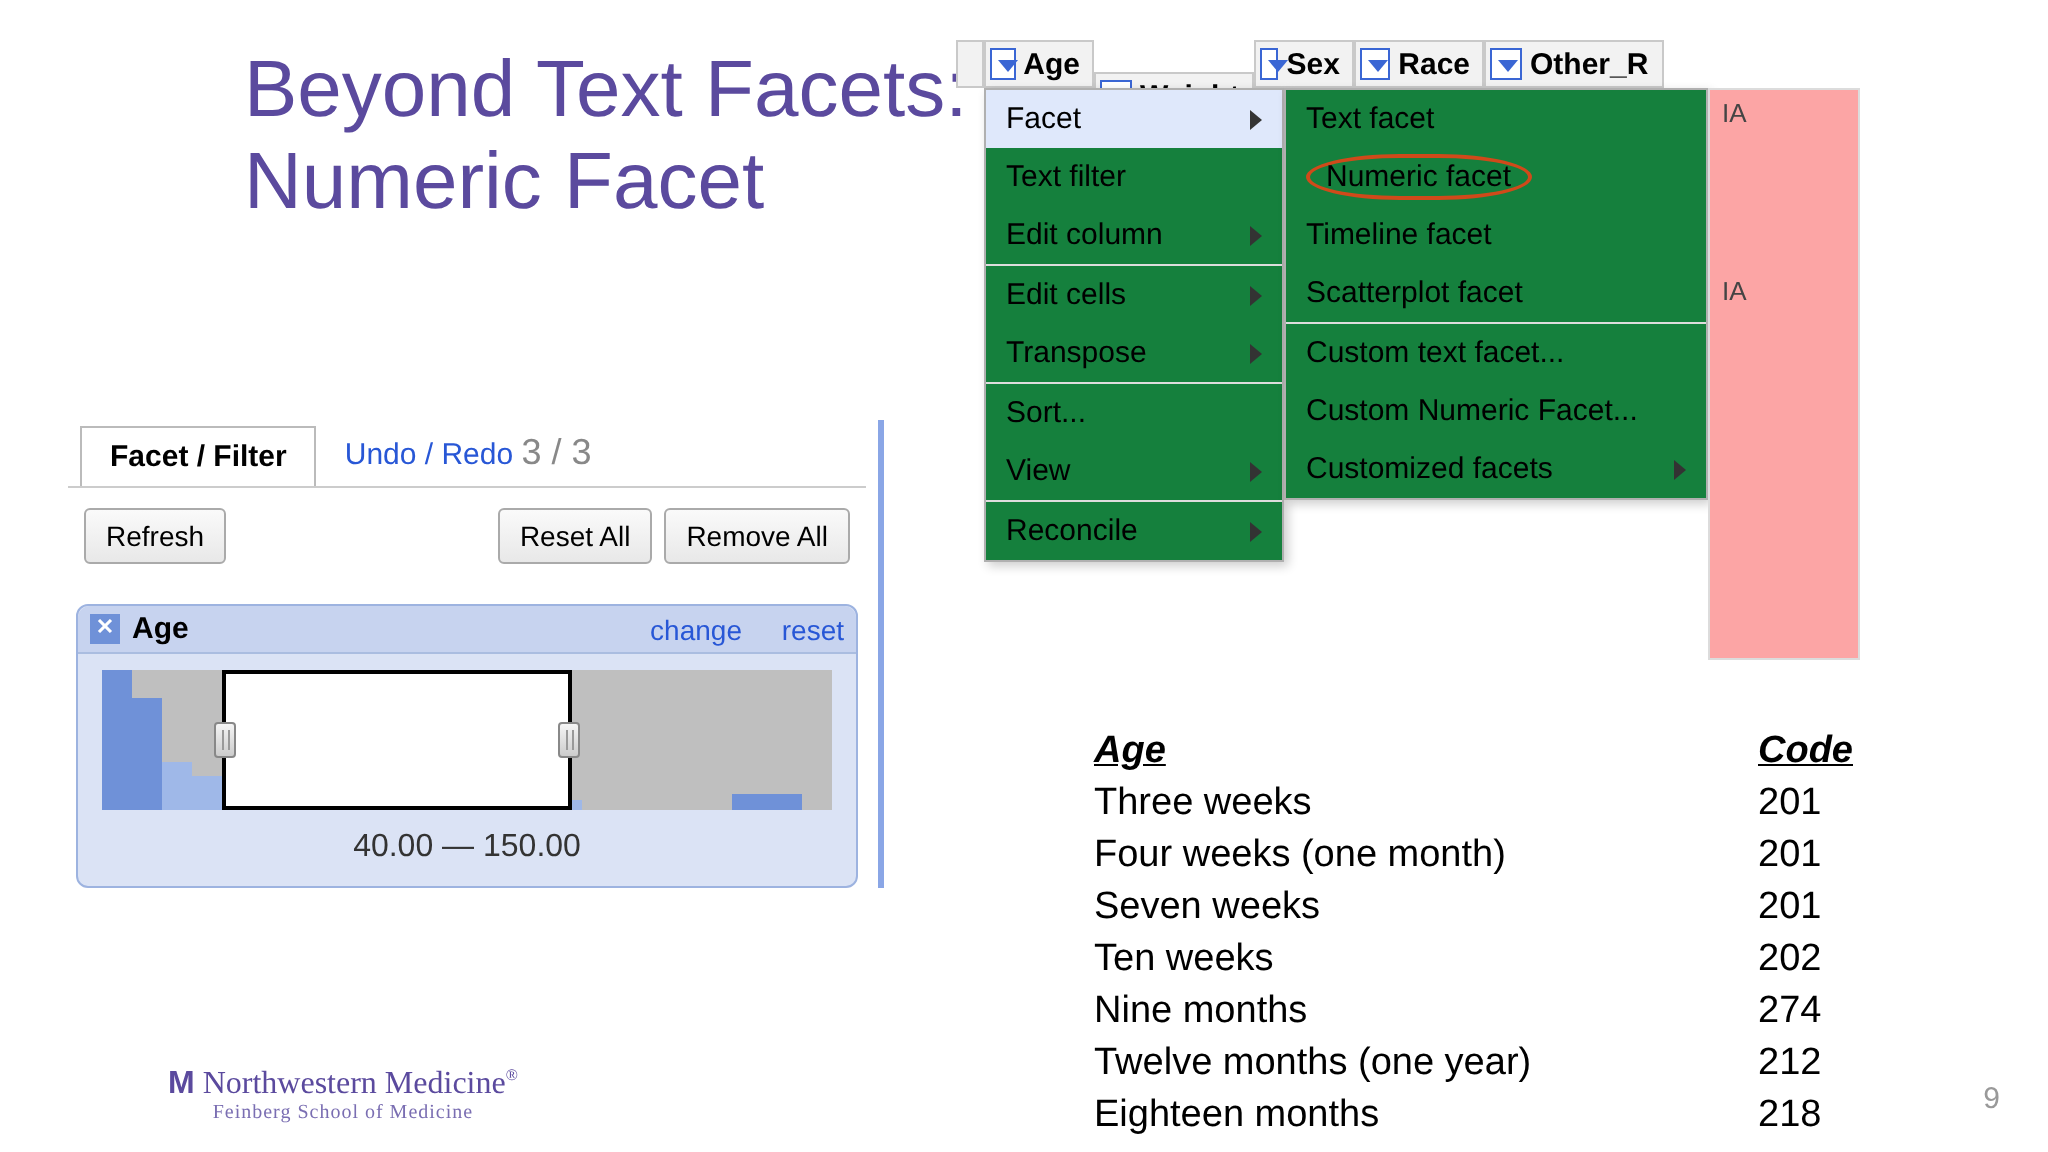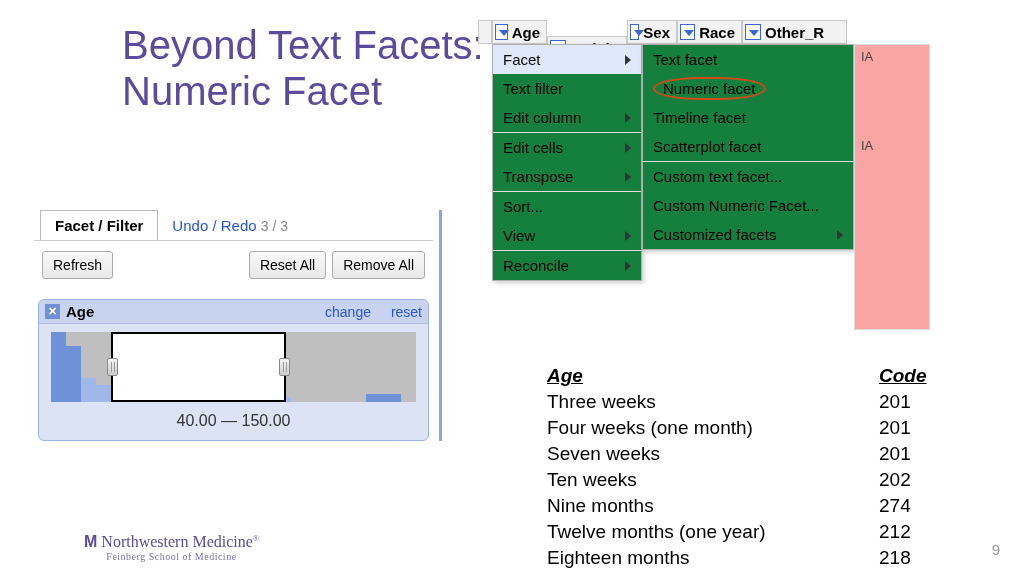--- a/index.html
+++ b/index.html
@@ -38,21 +38,21 @@
   }
   .tab-active {
     border: 1px solid #bbb;
     border-bottom: none;
     padding: 6px 14px;
     background: #fff;
     font-weight: bold;
     font-size: 15px;
   }
   .tab-link { color: #2857d6; font-size: 15px; padding: 6px 0; }
-  .tab-link .count { color: #888; font-size: 14px; }
+  .tab-link .count { color: #888; font-size: 18px; }
   .btn-row {
     display: flex;
     gap: 6px;
     padding: 10px 8px 20px 8px;
     border-top: 1px solid #ccc;
   }
   .btn-row .spacer { flex: 1; }
   .btn {
     border: 1px solid #aaa;
     background: linear-gradient(#fafafa,#e8e8e8);
@@ -278,21 +278,21 @@
         <span>Weight</span>
       </div>
       <div class="col" style="width: 50px;">
         <span class="dd"></span>
         <span>Sex</span>
       </div>
       <div class="col" style="width: 65px;">
         <span class="dd"></span>
         <span>Race</span>
       </div>
-      <div class="col" style="width: 105px;">
+      <div class="col" style="width: 90px;">
         <span class="dd"></span>
         <span>Other_R</span>
       </div>
     </div>
   <div class="menu" id="menu">
       <div class="mi active">
         <span>Facet</span>
         <span class="arr"></span>
       </div>
       <div class="mi">

